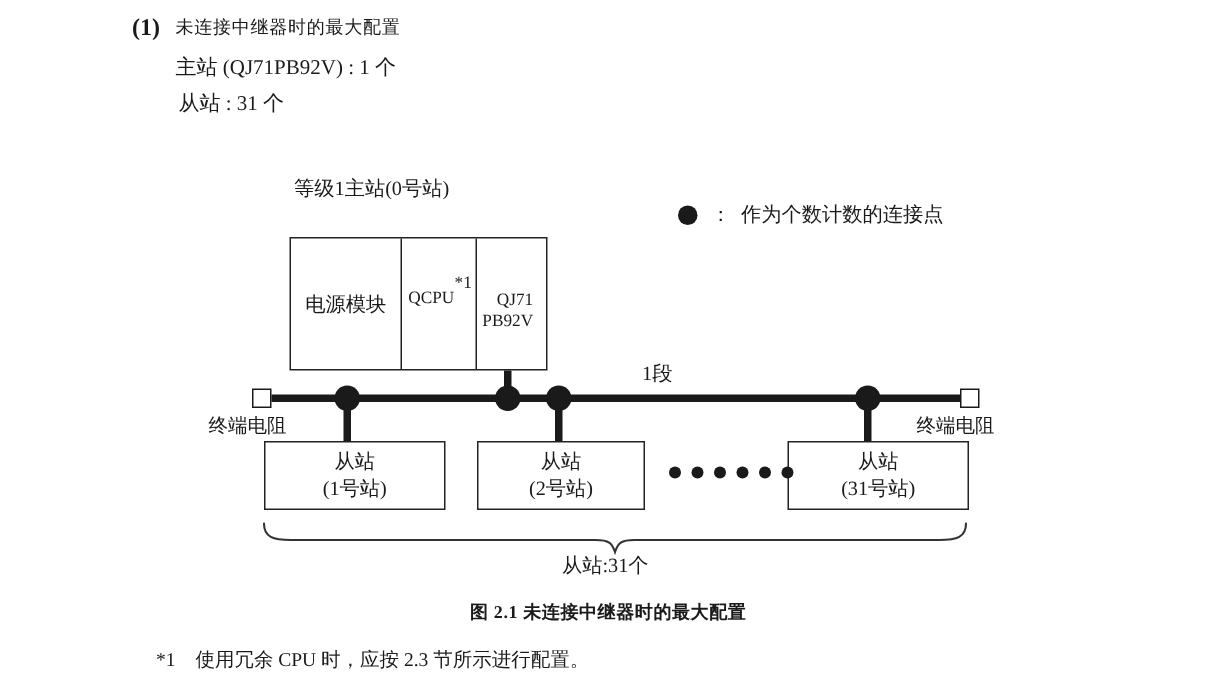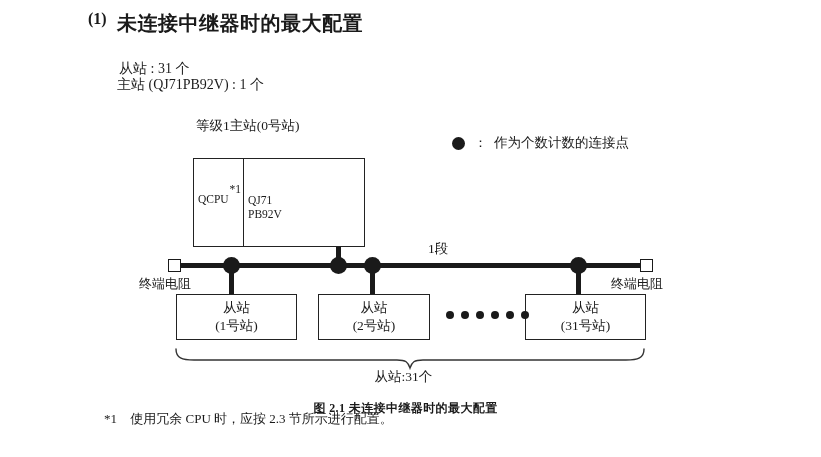--- a/index.html
+++ b/index.html
@@ -19,29 +19,29 @@
 
   
   #heading-num {
     left: 88px; top: 10px;
     font-size: 16px;
     font-weight: bold;
     letter-spacing: 0px;
   }
   #heading-title {
     left: 117px; top: 10px;
-    font-size: 20px;
-    font-weight: bold;
+    font-size: 12px;
+    font-weight: normal;
     letter-spacing: 0.5px;
   }
   .sub-line {
     font-size: 14px;
     white-space: nowrap;
   }
-  #sub-master { left: 117px; top: 36px; margin-top: 40px; }
+  #sub-master { left: 117px; top: 36px; }
   #sub-slave  { left: 119px; top: 60px; }
 
   
   #legend {
     left: 452px; top: 134px;
     display: flex;
     align-items: center;
     white-space: nowrap;
   }
   #legend .dot {
@@ -89,21 +89,21 @@
   #cpu-note {
     position: absolute;
     right: 2px; top: 24px;
     font-size: 11.5px;
   }
   #net-label {
     position: absolute;
     left: 4px; top: 34px;
     font-size: 11.5px;
     line-height: 1.22;
-    text-align: left;
+    text-align: right;
   }
 
   
   #rack-drop {
     left: 336px; top: 247px;
     width: 5px; height: 20px;
     background: #1a1a1a;
   }
 
   
@@ -198,21 +198,21 @@
     left: 0; top: 400px;
     width: 821px;
     text-align: center;
     font-size: 12px;
     font-weight: bold;
     letter-spacing: 0.4px;
   }
   #caption span { margin-left: -10px; }
 
   #footnote {
-    left: 104px; top: 410px;
+    left: 104px; top: 431px;
     font-size: 13px;
     white-space: nowrap;
     text-align: center;
   }
   #footnote .mark { margin-right: 10px; }
 </style>
 </head>
 <body>
 
 <div class="abs" id="heading-num">(1)</div>
@@ -222,20 +222,23 @@
 
 <div class="abs" id="legend">
   <span class="dot"></span>
   <span class="colon">：</span>
   <span class="txt">作为个数计数的连接点</span>
 </div>
 
 <div class="abs" id="rack-label">等级1主站(0号站)</div>
 
 <div class="abs" id="rack">
+  <div class="cell cell-power">
+    <span>电源模块</span>
+  </div>
   <div class="cell cell-cpu">
     <span id="cpu-label">QCPU</span>
     <span id="cpu-note">*1</span>
   </div>
   <div class="cell cell-net">
     <span id="net-label">
       <span>QJ71</span><br>
       <span>PB92V</span>
     </span>
   </div>

